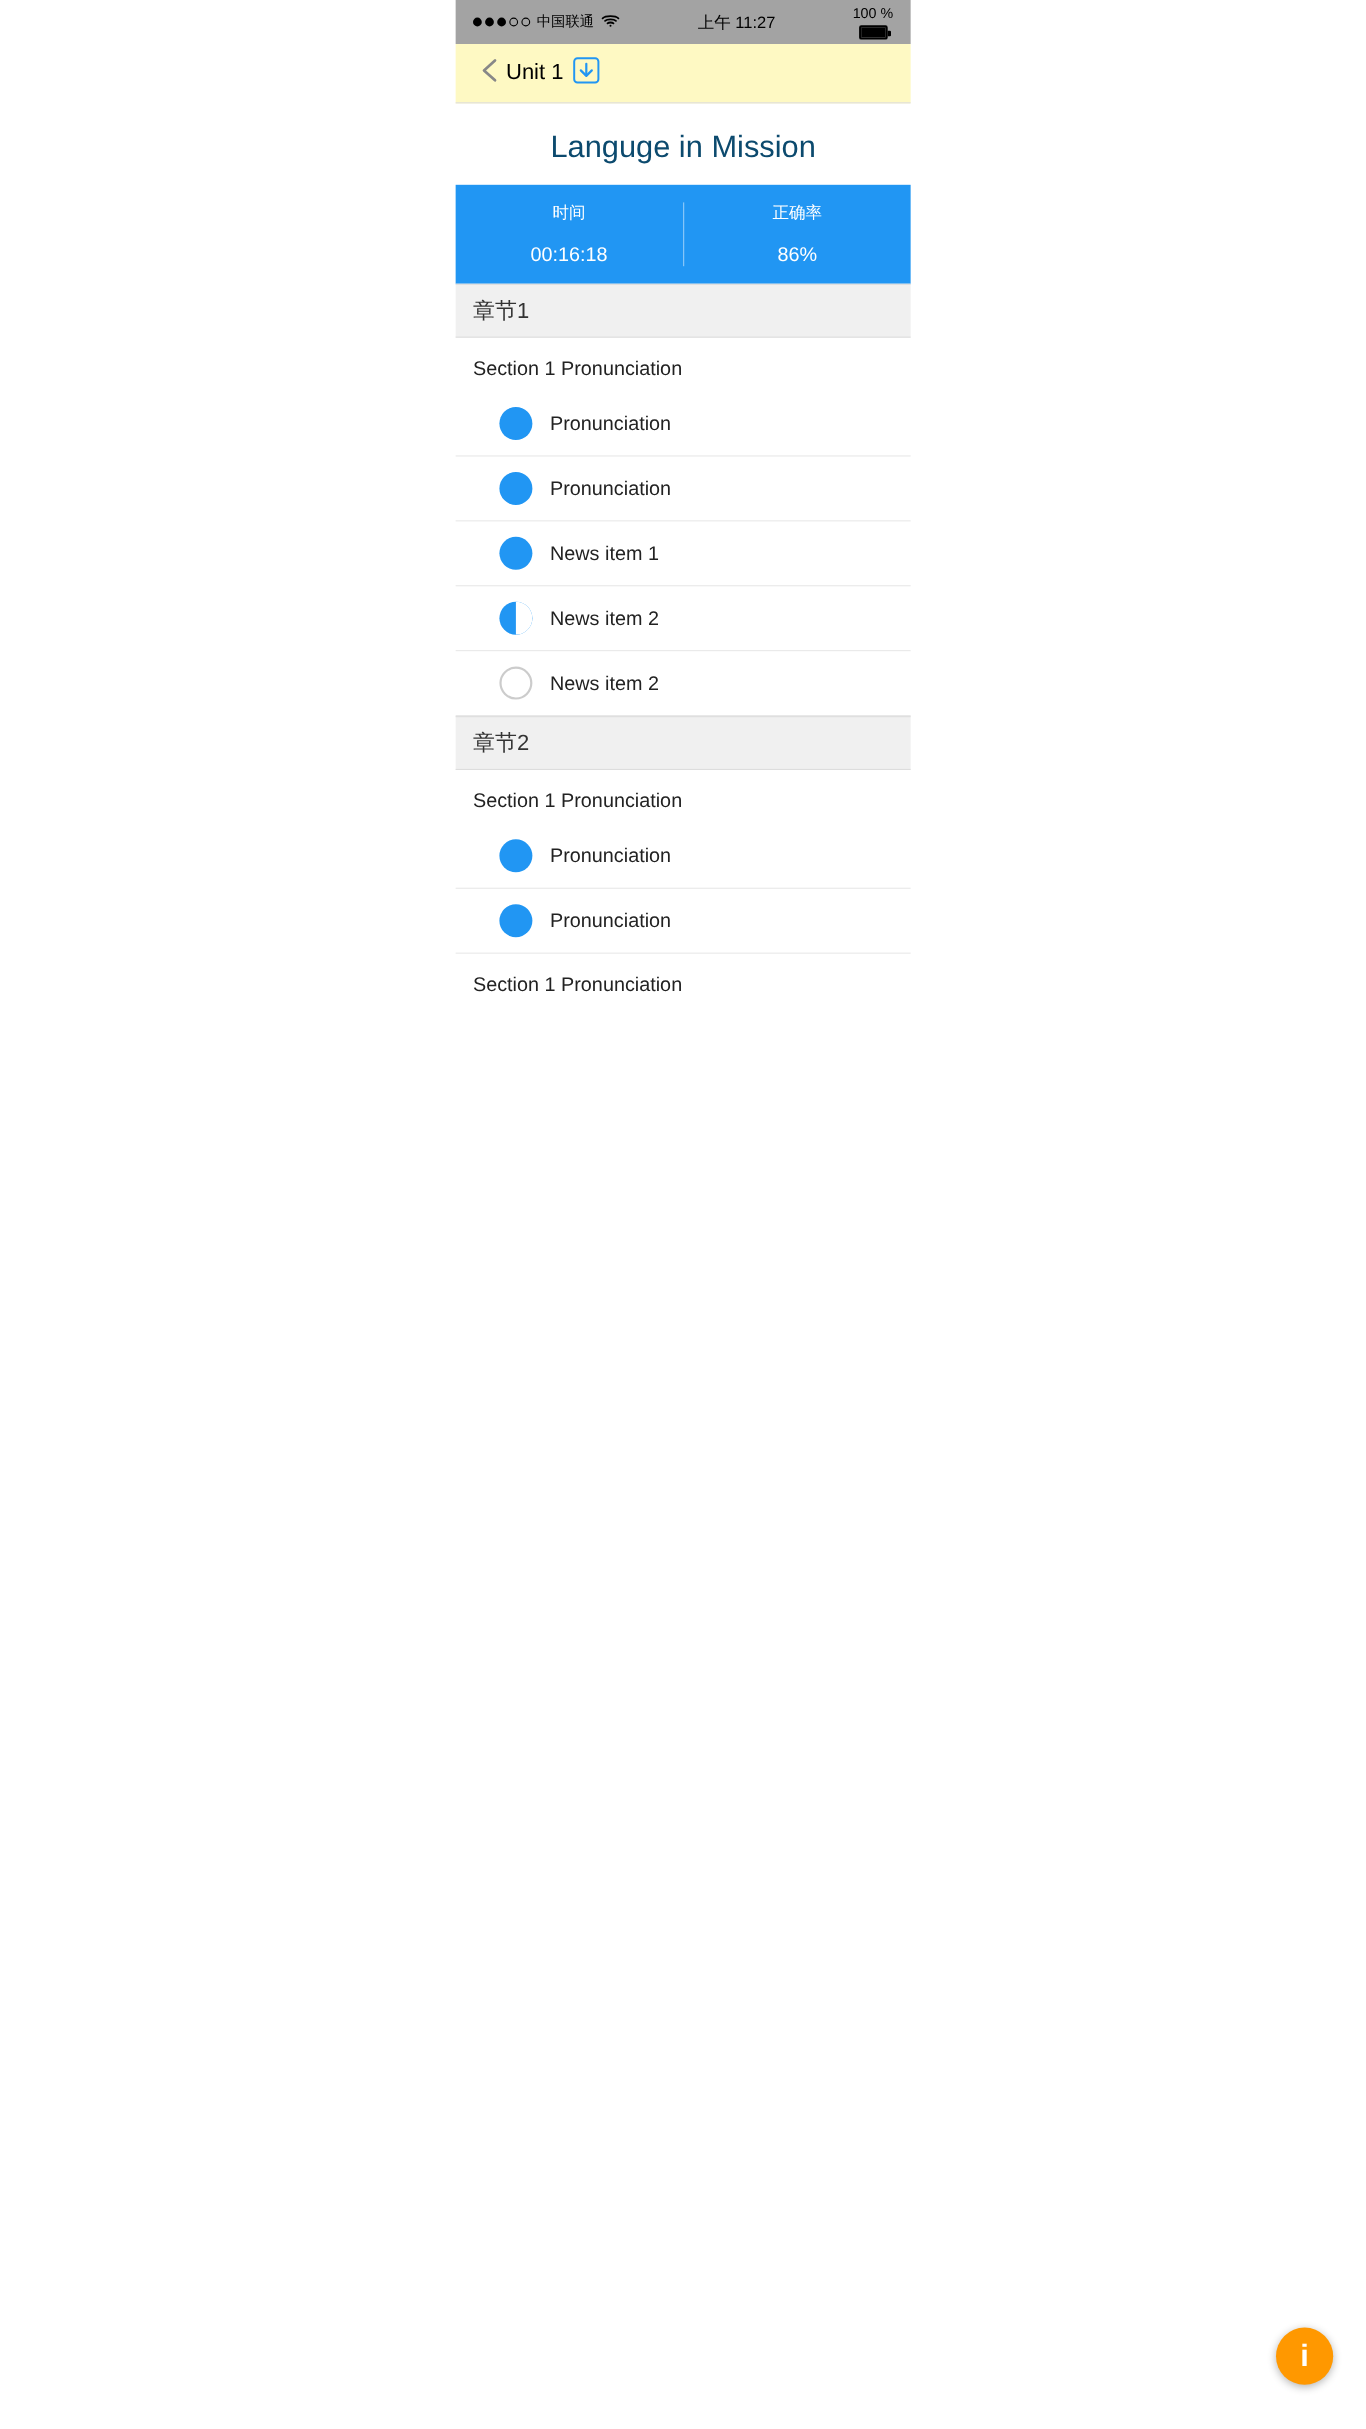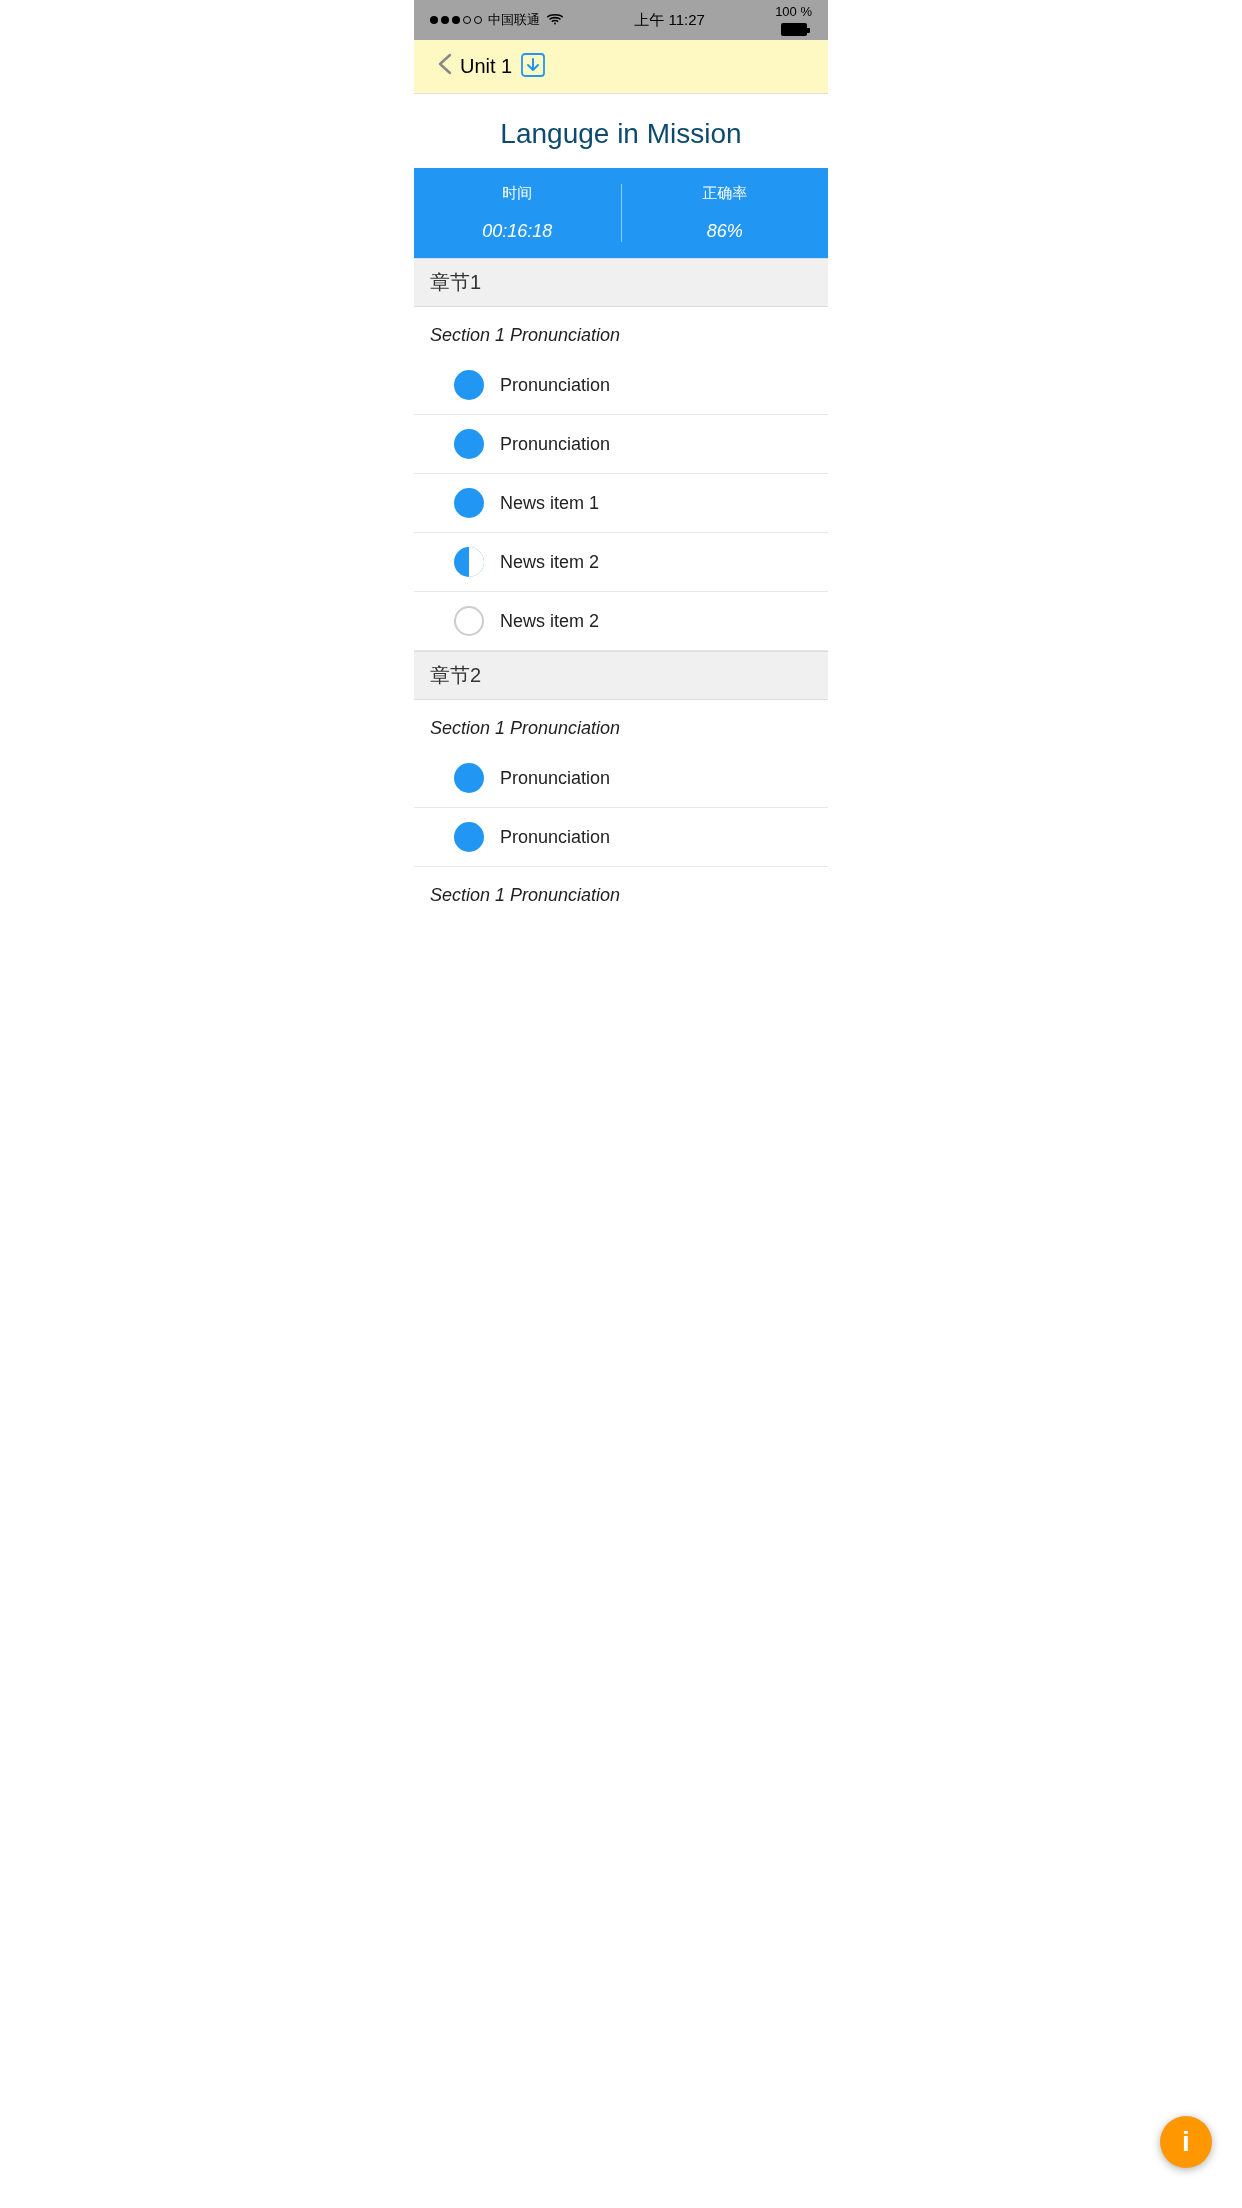--- a/index.html
+++ b/index.html
@@ -125,40 +125,38 @@
       background: rgba(255,255,255,0.5);
       margin: 16px 0;
     }
     .stat-label {
       font-size: 15px;
       margin-bottom: 6px;
     }
     .stat-value {
       font-size: 18px;
       font-weight: 400;
-      font-style: italic;
     }
 
     
     .chapter-header {
       background: #f0f0f0;
       padding: 10px 16px;
       font-size: 20px;
       color: #333;
       border-top: 1px solid #ddd;
       border-bottom: 1px solid #ddd;
     }
 
     
     .section-title {
       padding: 18px 16px 10px;
       font-size: 18px;
       color: #222;
       font-weight: 400;
-      font-style: italic;
     }
 
     
     .list-item {
       display: flex;
       align-items: center;
       padding: 14px 16px 14px 40px;
       border-bottom: 1px solid #e8e8e8;
       font-size: 18px;
       color: #222;

